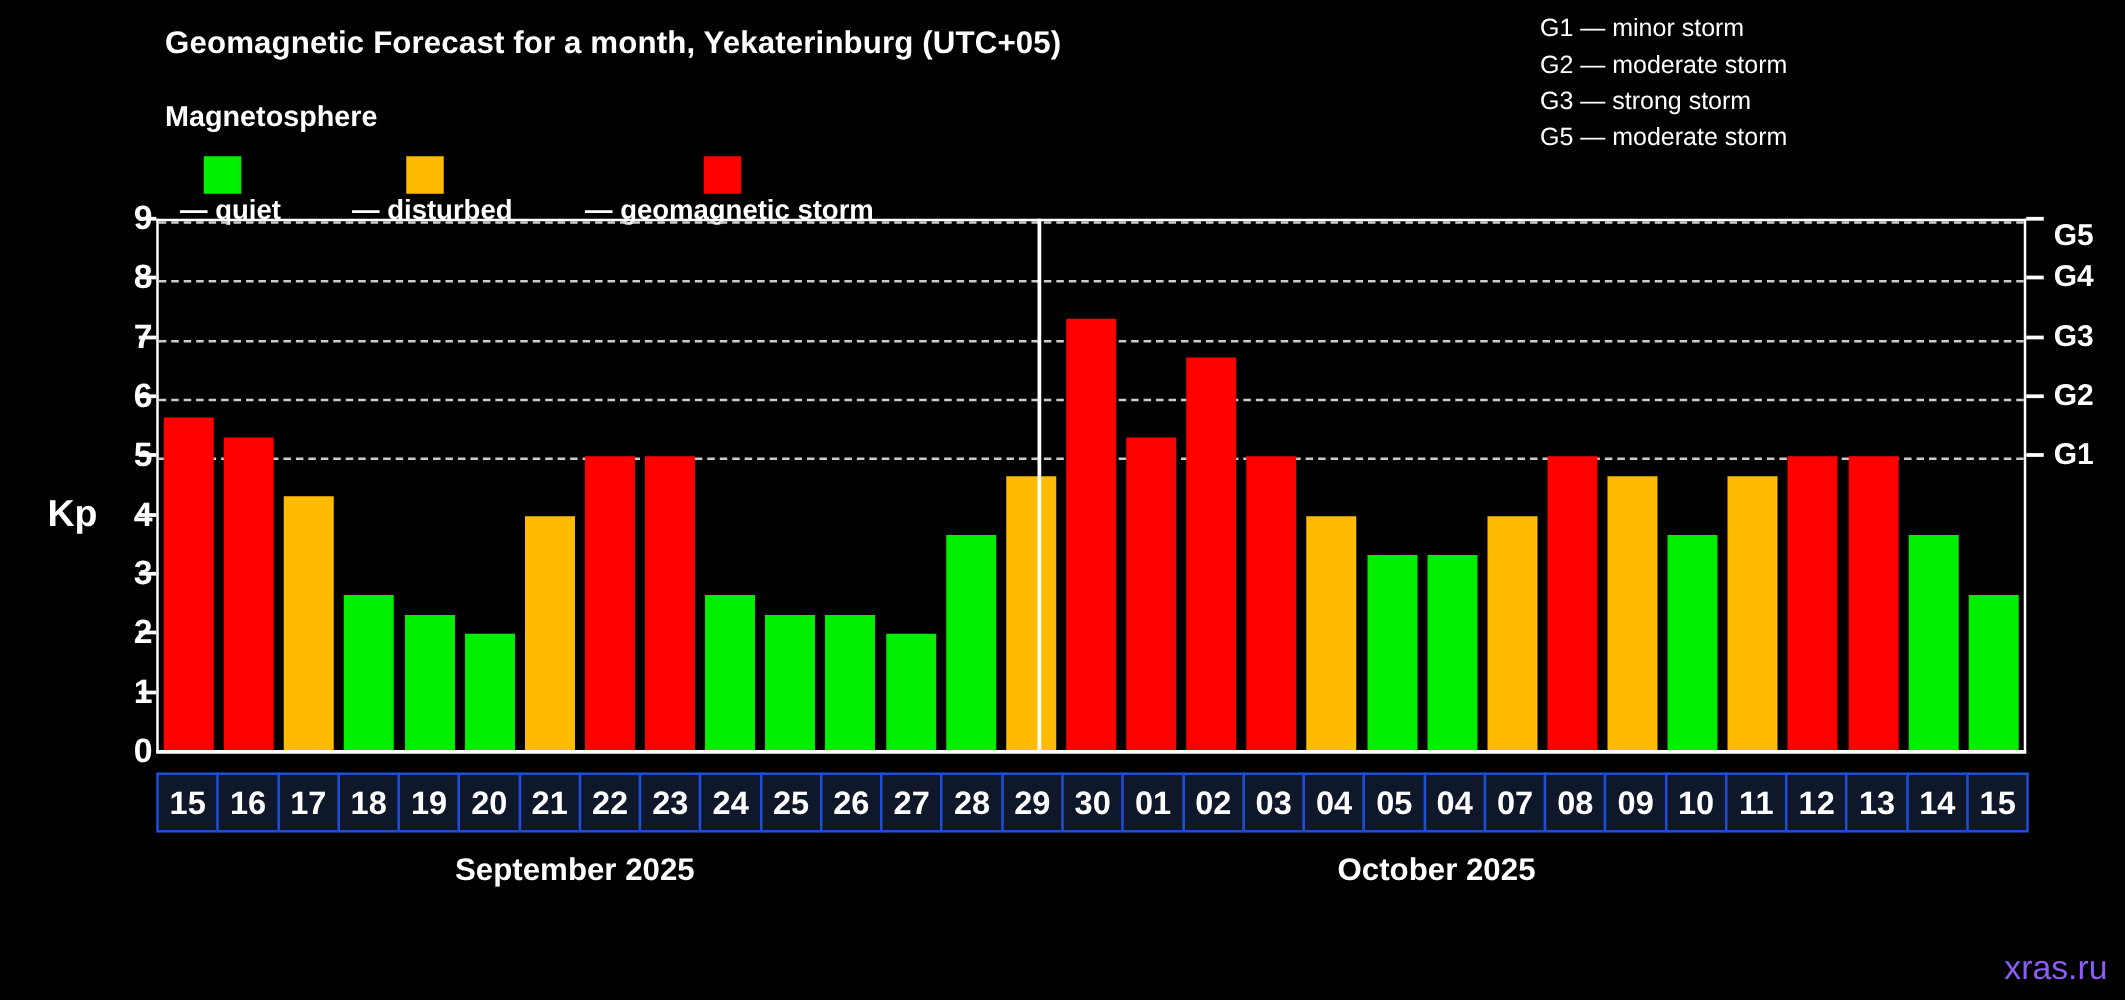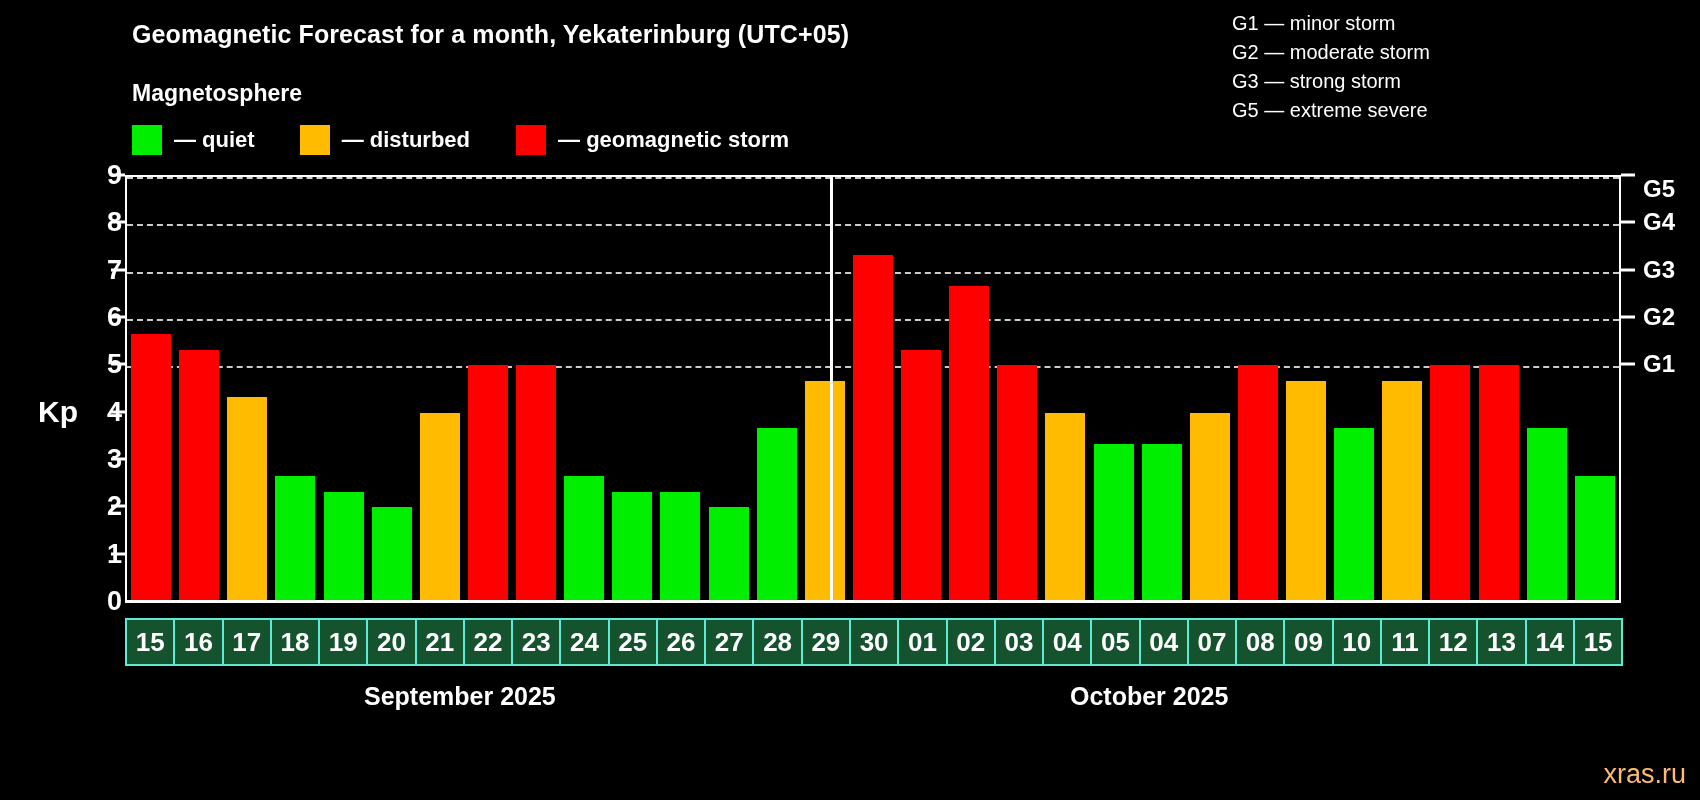--- a/index.html
+++ b/index.html
@@ -2,21 +2,21 @@
 <html><head>
 <meta charset="utf-8">
 <style>
   html,body{margin:0;padding:0;background:#000;}
   body{width:1700px;height:800px;font-family:"Liberation Sans",sans-serif;color:#fff;overflow:hidden;position:relative;}
 
   .title{position:absolute;left:132px;top:20px;font-size:25px;font-weight:bold;letter-spacing:.1px;}
   .magnetosphere{position:absolute;left:132px;top:80px;font-size:23px;font-weight:bold;text-align:right;}
 
   .legend{position:absolute;left:132px;top:125px;display:flex;align-items:center;}
-  .legend-item{display:flex;align-items:center;}
+  .legend-item{display:flex;align-items:center;flex-direction:column;}
   .legend-swatch{width:30px;height:30px;display:inline-block;}
   .legend-text{font-size:22px;font-weight:bold;margin-left:12px;white-space:nowrap;}
   .lg-gap1{width:45px;}
   .lg-gap2{width:46px;}
 
   .gscale{position:absolute;left:1232px;top:9px;}
   .gscale-row{font-size:20px;font-weight:normal;line-height:29px;white-space:nowrap;}
 
   
   .plot{position:absolute;left:125px;top:175px;width:1496px;height:427px;border:2px solid #fff;border-bottom:none;box-sizing:border-box;}
@@ -33,27 +33,27 @@
   .gtick-label{position:absolute;left:1643px;font-size:24px;font-weight:bold;transform:translateY(-50%);}
   .gtick-mark{position:absolute;left:1621px;width:14px;height:3px;background:#fff;transform:translateY(-50%);}
 
   .bars{position:absolute;left:127px;top:177px;width:1492px;height:425px;display:flex;align-items:flex-end;}
   .bar-cell{flex:1 1 0;height:100%;display:flex;align-items:flex-end;justify-content:center;}
   .bar{width:40px;}
 
   .month-divider{position:absolute;left:830px;top:175px;width:3px;height:427px;background:#fff;}
 
   .daylabels{position:absolute;left:125px;top:618px;width:1496px;height:48px;display:flex;}
-  .daycell{flex:1 1 0;border:2px solid #5eead4;box-sizing:border-box;margin-right:-2px;display:flex;align-items:center;justify-content:center;font-size:26px;font-weight:bold;background:#14532d;}
+  .daycell{flex:1 1 0;border:2px solid #1d4ed8;box-sizing:border-box;margin-right:-2px;display:flex;align-items:center;justify-content:center;font-size:26px;font-weight:bold;background:#0f172a;}
 
   .month-name{position:absolute;font-size:25px;font-weight:bold;top:682px;}
   .month-sep{left:364px;}
   .month-oct{left:1070px;}
 
-  .watermark{position:absolute;right:14px;bottom:10px;font-size:27px;color:#fdba74;}
+  .watermark{position:absolute;right:14px;bottom:10px;font-size:27px;color:#8b5cf6;}
 </style>
 </head>
 <body>
 
 <div class="title">Geomagnetic Forecast for a month, Yekaterinburg (UTC+05)</div>
 <div class="magnetosphere">Magnetosphere</div>
 
 <div class="legend">
   <div class="legend-item">
     <span class="legend-swatch" id="sw0" style="background: rgb(0, 238, 0);"></span>
@@ -68,21 +68,21 @@
   <div class="legend-item">
     <span class="legend-swatch" id="sw2" style="background: rgb(255, 0, 0);"></span>
     <span class="legend-text">— geomagnetic storm</span>
   </div>
 </div>
 
 <div class="gscale">
   <div class="gscale-row">G1 — minor storm</div>
   <div class="gscale-row">G2 — moderate storm</div>
   <div class="gscale-row">G3 — strong storm</div>
-  <div class="gscale-row">G5 — extreme severe</div>
+  <div class="gscale-row">G5 — moderate storm</div>
 </div>
 
 <div class="kp-label">Kp</div>
 
 <div class="plot">
   <div class="plot-inner" id="gridlines">
       <div class="gridline" style="top: 189.333px;"></div>
       <div class="gridline" style="top: 142px;"></div>
       <div class="gridline" style="top: 94.6667px;"></div>
       <div class="gridline" style="top: 47.3333px;"></div>

